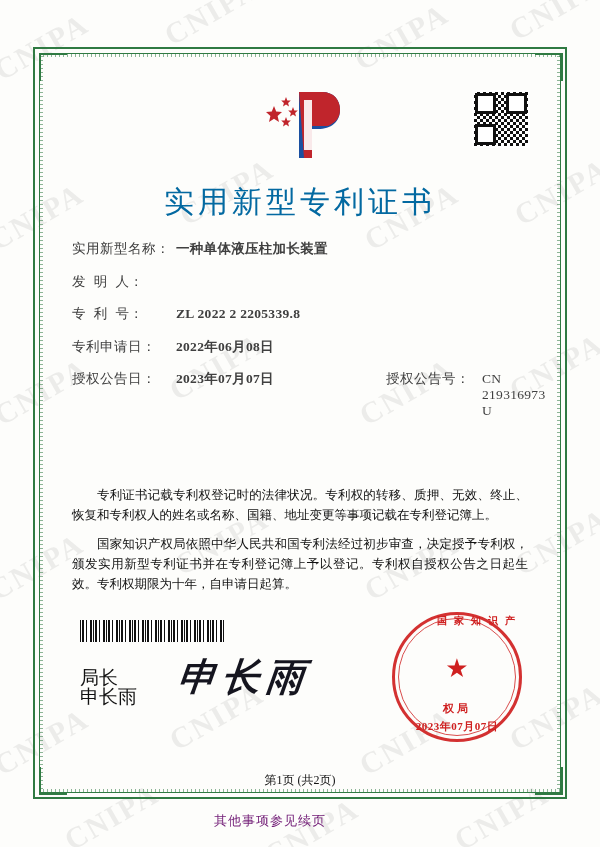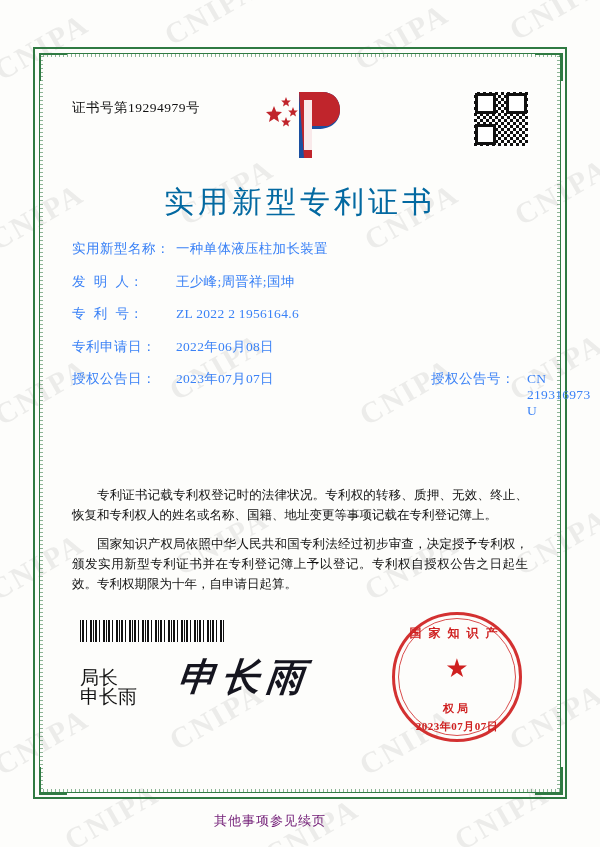--- a/index.html
+++ b/index.html
@@ -136,39 +136,39 @@
   .fields {
     position: absolute;
     left: 72px; top: 240px;
     width: 456px;
   }
   .frow {
     display: flex;
     align-items: baseline;
     margin-bottom: 14.5px;
     font-size: 13.5px;
-    color: #3b82f6;
+    color: #404040;
   }
   .flabel {
     width: 104px;
     flex: 0 0 104px;
     letter-spacing: 0.5px;
     white-space: pre;
   }
   .fvalue {
     flex: 1 1 auto;
     letter-spacing: 0.3px;
+    font-weight: bold;
   }
   .frow.split .fvalue { flex: 0 0 210px; }
   .flabel2 {
     width: 96px;
     flex: 0 0 96px;
     letter-spacing: 0.5px;
     white-space: pre;
-    margin-left: 45px;
   }
   .fvalue2 { flex: 1 1 auto; letter-spacing: 0.3px; }
 
   
   .paras {
     position: absolute;
     left: 72px; top: 485px;
     width: 456px;
     font-size: 12.5px;
     line-height: 20px;
@@ -235,21 +235,21 @@
     color: #cf2020;
     line-height: 1;
   }
   .seal-top, .seal-bottom-txt {
     position: absolute;
     left: 0; width: 100%;
     text-align: center;
     color: #cf2020;
     font-weight: bold;
   }
-  .seal-top { top: 13px; font-size: 12px; letter-spacing: 7px; }
+  .seal-top { top: 2px; font-size: 10px; letter-spacing: 7px; text-align: right; }
   .seal-bottom-txt { bottom: 26px; font-size: 11px; letter-spacing: 3px; margin-top: 48px; }
   .seal-date {
     position: absolute;
     left: 0; width: 100%;
     bottom: 8px;
     text-align: center;
     font-size: 11px;
     color: #cf2020;
     font-weight: bold;
     letter-spacing: 0.5px;
@@ -306,21 +306,20 @@
     </div>
 
   <div class="border-outer"></div>
   <div class="border-band"></div>
   <div class="border-inner"></div>
   <div class="corner tl"></div>
   <div class="corner tr"></div>
   <div class="corner bl"></div>
   <div class="corner br"></div>
 
-  <div class="cert-no">证书号第19294979号</div>
 
   <div class="logo">
     <svg viewBox="0 0 96 74" width="96" height="74" aria-hidden="true">
       <path d="M47 4 L70 4 C82 4 88 12 88 22 C88 34 79 41 66 41 L58 41 L58 70 L47 70 Z" fill="#1a4fa0"></path>
       <path d="M47 4 L70 4 C82 4 88 12 88 22 C88 30 83 35 76 38 L60 38 L60 70 L52 70 Z" fill="#c0252c"></path>
       <path d="M52 12 L60 12 L60 62 L52 62 Z" fill="#ffffff" opacity="0.9"></path>
       <g fill="#c0252c">
         <polygon points="22,18 24.2,23.6 30,24 25.6,28 27,34 22,30.8 17,34 18.4,28 14,24 19.8,23.6"></polygon>
         <polygon points="34,9 35.3,12.4 38.8,12.6 36.1,15 37,18.6 34,16.6 31,18.6 31.9,15 29.2,12.6 32.7,12.4"></polygon>
         <polygon points="34,29 35.3,32.4 38.8,32.6 36.1,35 37,38.6 34,36.6 31,38.6 31.9,35 29.2,32.6 32.7,32.4"></polygon>
@@ -335,25 +334,24 @@
 
   <div class="title">实用新型专利证书</div>
 
   <div class="fields">
     <div class="frow">
       <span class="flabel">实用新型名称：</span>
       <span class="fvalue">一种单体液压柱加长装置</span>
     </div>
     <div class="frow">
       <span class="flabel">发  明  人：</span>
-      <span class="fvalue">王少峰;周晋祥;国坤</span>
     </div>
     <div class="frow">
       <span class="flabel">专  利  号：</span>
-      <span class="fvalue">ZL 2022 2 1956164.6</span>
+      <span class="fvalue">ZL 2022 2 2205339.8</span>
     </div>
     <div class="frow">
       <span class="flabel">专利申请日：</span>
       <span class="fvalue">2022年06月08日</span>
     </div>
     <div class="frow split">
       <span class="flabel">授权公告日：</span>
       <span class="fvalue">2023年07月07日</span>
       <span class="flabel2">授权公告号：</span>
       <span class="fvalue2">CN 219316973 U</span>
@@ -375,15 +373,16 @@
 
   <div class="seal">
     <div class="seal-ring"></div>
     <div class="seal-ring2"></div>
     <div class="seal-top">国家知识产</div>
     <div class="seal-star">★</div>
     <div class="seal-bottom-txt">权局</div>
     <div class="seal-date">2023年07月07日</div>
   </div>
 
+  <div class="page-num">第1页 (共2页)</div>
   <div class="footnote">其他事项参见续页</div>
 
 </div>
 
 </body></html>

